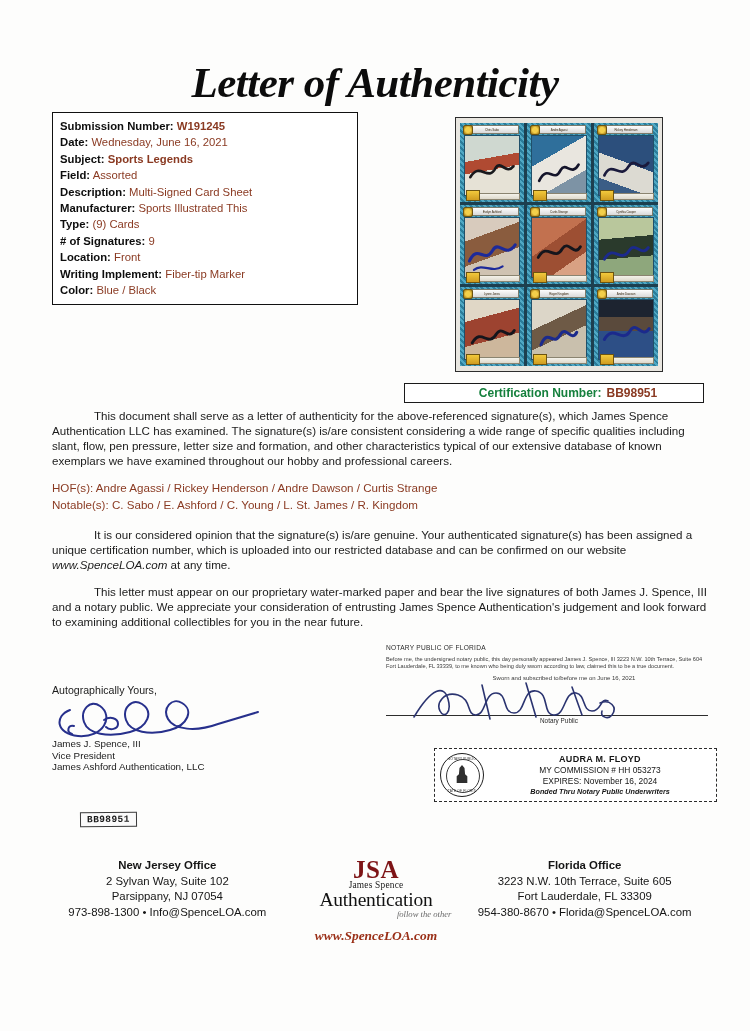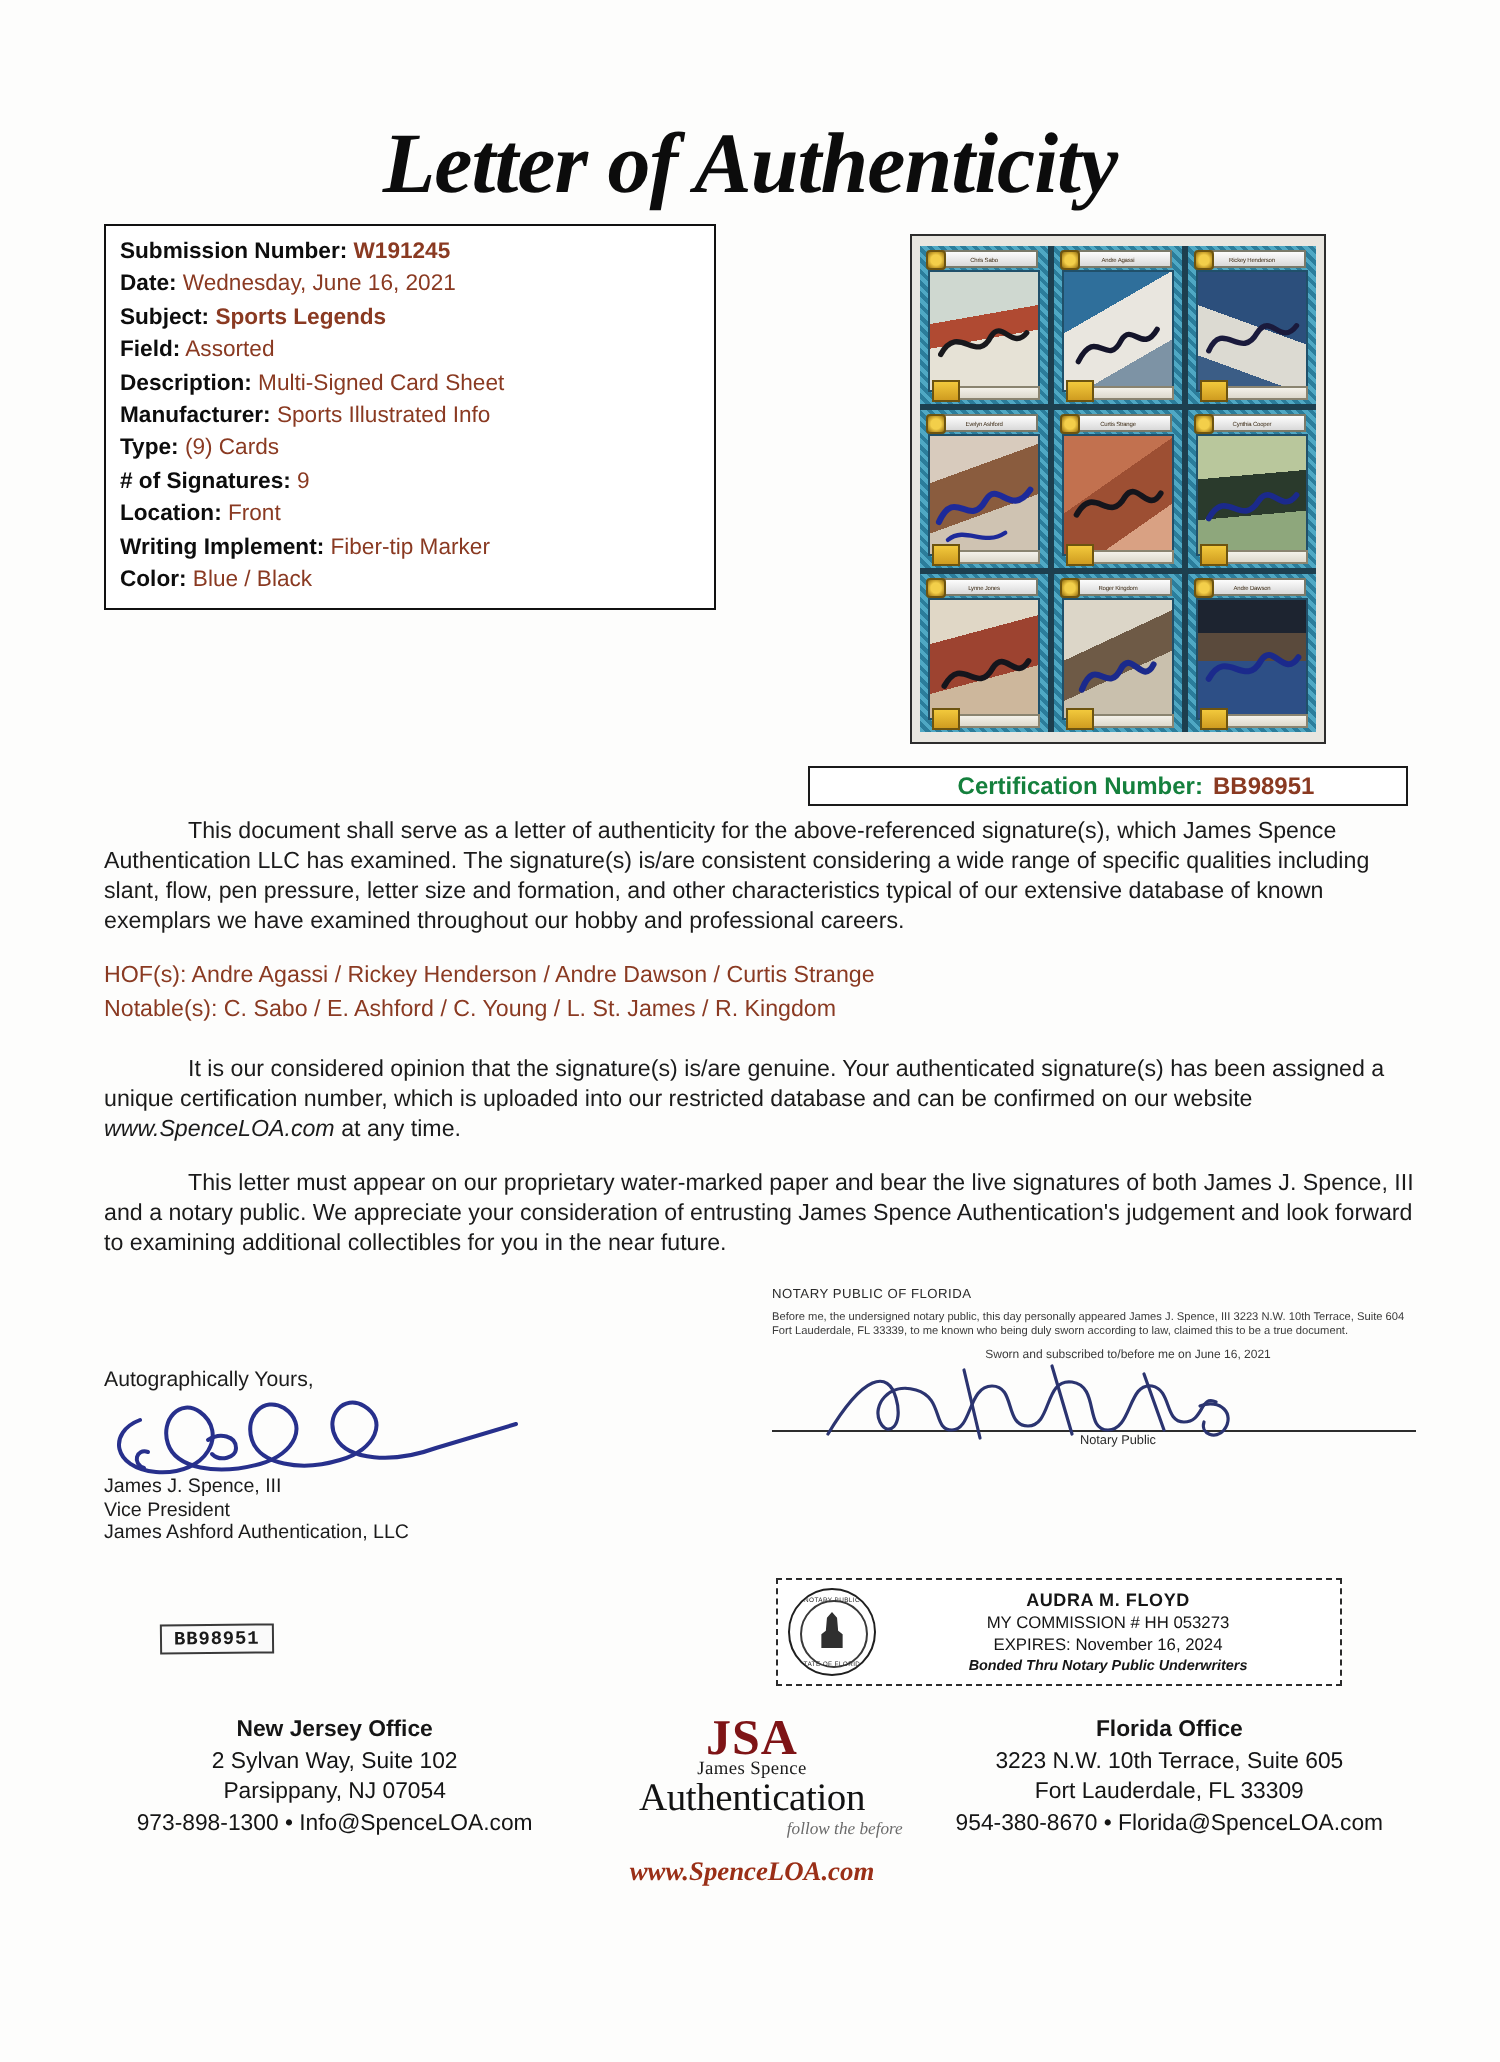--- a/index.html
+++ b/index.html
@@ -261,31 +261,30 @@
     font-size: 6.4px;
     text-align: center;
     color: #2a2a2a;
     margin-top: 1px;
     padding-left: 24px;
   }
 
   
   .stamp {
     position: absolute;
-    left: 388px;
+    left: 434px;
     top: 748px;
     width: 283px;
     height: 54px;
     border: 1.4px dashed #2b2b2b;
     background: #fff;
     display: flex;
     align-items: center;
     box-sizing: border-box;
     padding: 2px 5px;
-    margin-top: 41px;
   }
   .stamp-seal {
     width: 42px; height: 42px;
     border-radius: 50%;
     border: 1.2px solid #1f1f1f;
     position: relative;
     flex: 0 0 auto;
     margin-right: 5px;
     overflow: hidden;
     background: #fff;
@@ -410,21 +409,21 @@
     <div class="det-row">
       <span class="det-label">Field:</span>
       <span class="det-val plain">Assorted</span>
     </div>
     <div class="det-row">
       <span class="det-label">Description:</span>
       <span class="det-val plain">Multi-Signed Card Sheet</span>
     </div>
     <div class="det-row">
       <span class="det-label">Manufacturer:</span>
-      <span class="det-val plain">Sports Illustrated Info</span>
+      <span class="det-val plain">Sports Illustrated This</span>
     </div>
     <div class="det-row">
       <span class="det-label">Type:</span>
       <span class="det-val plain">(9) Cards</span>
     </div>
     <div class="det-row">
       <span class="det-label"># of Signatures:</span>
       <span class="det-val plain">9</span>
     </div>
     <div class="det-row">
@@ -632,21 +631,21 @@
       <div class="office-name">New Jersey Office</div>
       <div>2 Sylvan Way, Suite 102</div>
       <div>Parsippany, NJ 07054</div>
       <div>973-898-1300 • Info@SpenceLOA.com</div>
     </div>
 
     <div class="jsa-logo">
       <div class="jsa-main">JSA</div>
       <div class="jsa-sub">James Spence</div>
       <div class="jsa-auth">Authentication</div>
-      <div class="jsa-tag">follow the before</div>
+      <div class="jsa-tag">follow the other</div>
       <div class="jsa-url">www.SpenceLOA.com</div>
     </div>
 
     <div class="office">
       <div class="office-name">Florida Office</div>
       <div>3223 N.W. 10th Terrace, Suite 605</div>
       <div>Fort Lauderdale, FL 33309</div>
       <div>954-380-8670 • Florida@SpenceLOA.com</div>
     </div>
 

